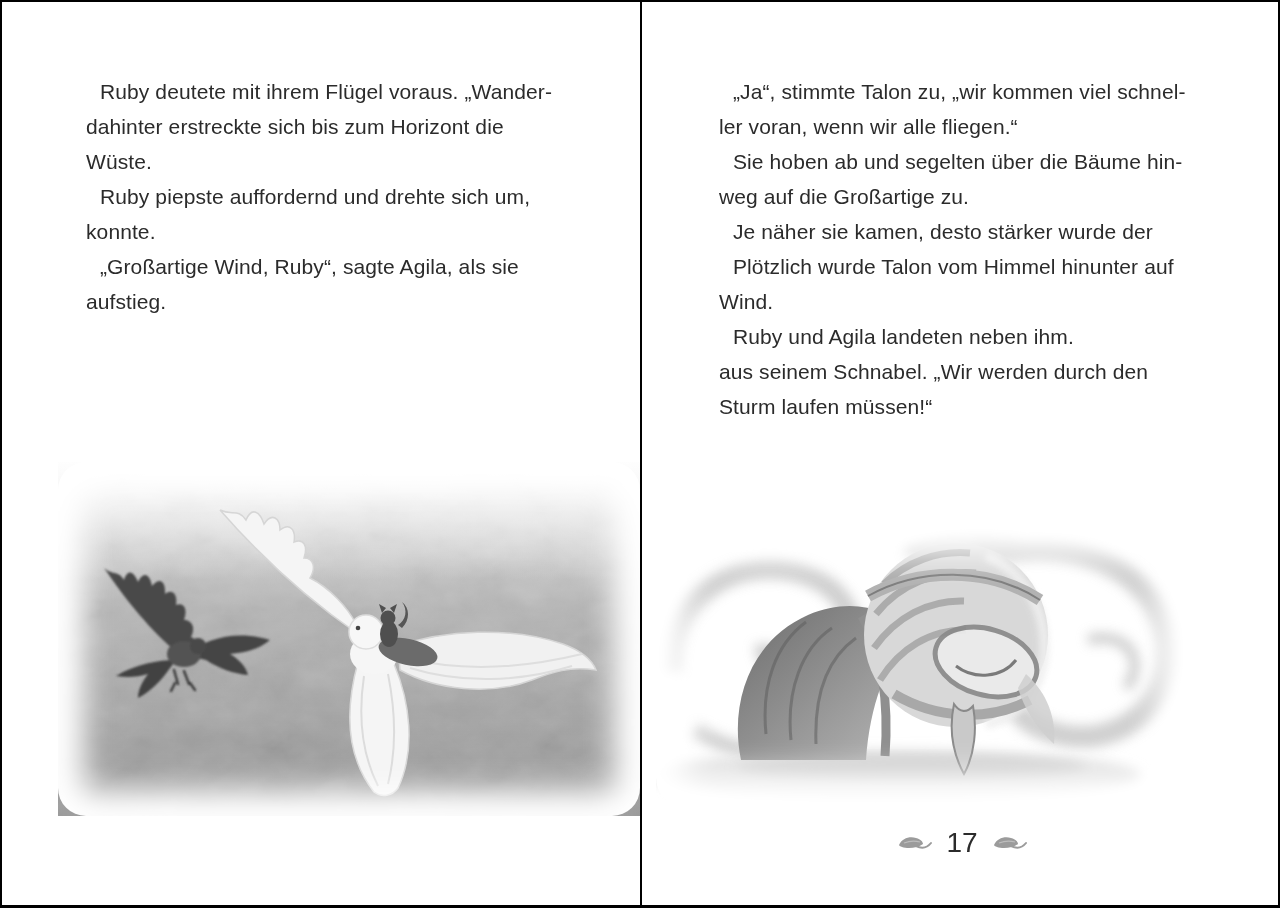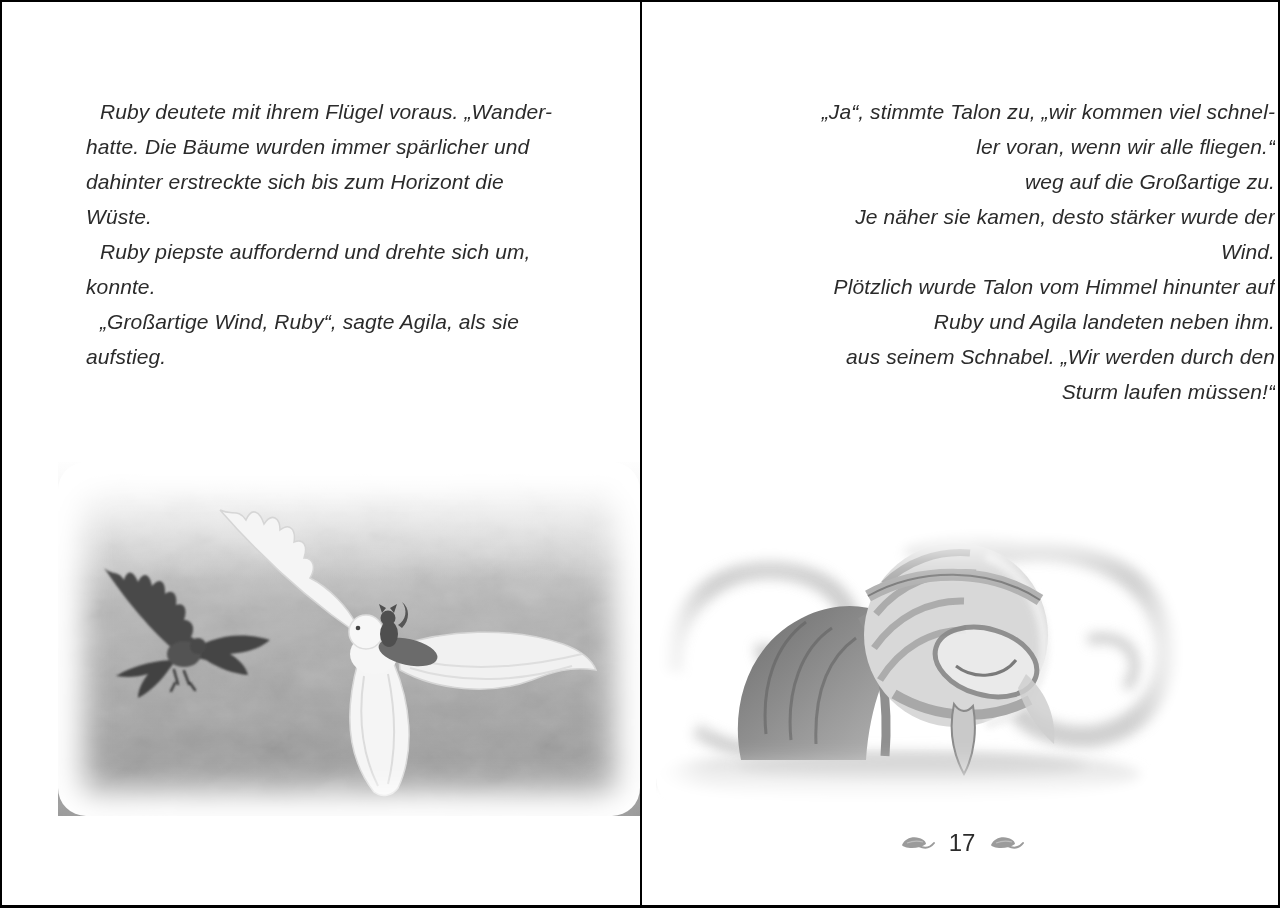--- a/index.html
+++ b/index.html
@@ -7,48 +7,47 @@
     position:relative;width:1280px;height:908px;box-sizing:border-box;
     background:#ffffff;border:2px solid #000;border-bottom-width:3px;
     font-family:"Liberation Sans","DejaVu Sans",sans-serif;color:#2b2b2b;
     overflow:hidden;
   }
   .divider{position:absolute;left:638px;top:0;width:2px;height:908px;background:#000;}
   .page{position:absolute;top:0;height:908px;width:638px;}
   .page-left{left:0;}
   .page-right{left:640px;width:640px;}
 
-  .text-block{position:absolute;top:92px;font-size:21px;line-height:35px;letter-spacing:0.1px;font-style:italic;}
+  .text-block{position:absolute;top:72px;font-size:21px;line-height:35px;letter-spacing:0.1px;}
   .text-block .line{white-space:nowrap;}
   .text-block .line.indent{padding-left:14px;}
   .text-left{left:84px;width:552px;overflow:hidden;}
-  .text-right{left:77px;width:556px;overflow:hidden;text-align:right;} 
+  .text-right{left:77px;width:556px;overflow:hidden;} 
 
   .illu{position:absolute;}
   .illu svg{display:block;width:100%;height:100%;}
   .illu-left{left:56px;top:460px;width:582px;height:354px;}
   .illu-right{left:14px;top:520px;width:534px;height:284px;} 
   .vignette{position:absolute;inset:0;pointer-events:none;border-radius:28px;
             box-shadow:inset 0 0 30px 26px #ffffff;}
   .vignette.strong{box-shadow:inset 0 0 34px 30px #ffffff;}
 
   .footer{position:absolute;left:0;top:822px;width:640px;height:38px;
           display:flex;align-items:center;justify-content:center;gap:13px;}
-  .page-number{font-size:24px;line-height:38px;color:#2b2b2b;}
+  .page-number{font-size:28px;line-height:38px;color:#2b2b2b;}
   .leaf{width:37px;height:18px;display:block;}
 </style>
 </head>
 <body>
 
 <div class="spread">
 
   <div class="page page-left">
     <div class="text-block text-left">
         <div class="line indent">Ruby deutete mit ihrem Flügel voraus. „Wander-</div>
-        <div class="line">hatte. Die Bäume wurden immer spärlicher und</div>
         <div class="line">dahinter erstreckte sich bis zum Horizont die</div>
         <div class="line">Wüste.</div>
         <div class="line indent">Ruby piepste auffordernd und drehte sich um,</div>
         <div class="line">konnte.</div>
         <div class="line indent">„Großartige Wind, Ruby“, sagte Agila, als sie</div>
         <div class="line">aufstieg.</div>
       </div>
 
     <div class="illu illu-left">
       <svg viewBox="0 0 582 354" preserveAspectRatio="none">
@@ -125,24 +124,25 @@
       <div class="vignette"></div>
     </div>
   </div>
 
   <div class="divider"></div>
 
   <div class="page page-right">
     <div class="text-block text-right">
         <div class="line indent">„Ja“, stimmte Talon zu, „wir kommen viel schnel-</div>
         <div class="line">ler voran, wenn wir alle fliegen.“</div>
+        <div class="line indent">Sie hoben ab und segelten über die Bäume hin-</div>
         <div class="line">weg auf die Großartige zu.</div>
         <div class="line indent">Je näher sie kamen, desto stärker wurde der</div>
+        <div class="line indent">Plötzlich wurde Talon vom Himmel hinunter auf</div>
         <div class="line">Wind.</div>
-        <div class="line indent">Plötzlich wurde Talon vom Himmel hinunter auf</div>
         <div class="line indent">Ruby und Agila landeten neben ihm.</div>
         <div class="line">aus seinem Schnabel. „Wir werden durch den</div>
         <div class="line">Sturm laufen müssen!“</div>
       </div>
 
     <div class="illu illu-right">
       <svg viewBox="0 0 534 284" preserveAspectRatio="none">
         <defs>
           <filter id="fb6" x="-30%" y="-30%" width="160%" height="160%">
               <feGaussianBlur stdDeviation="6"></feGaussianBlur>

